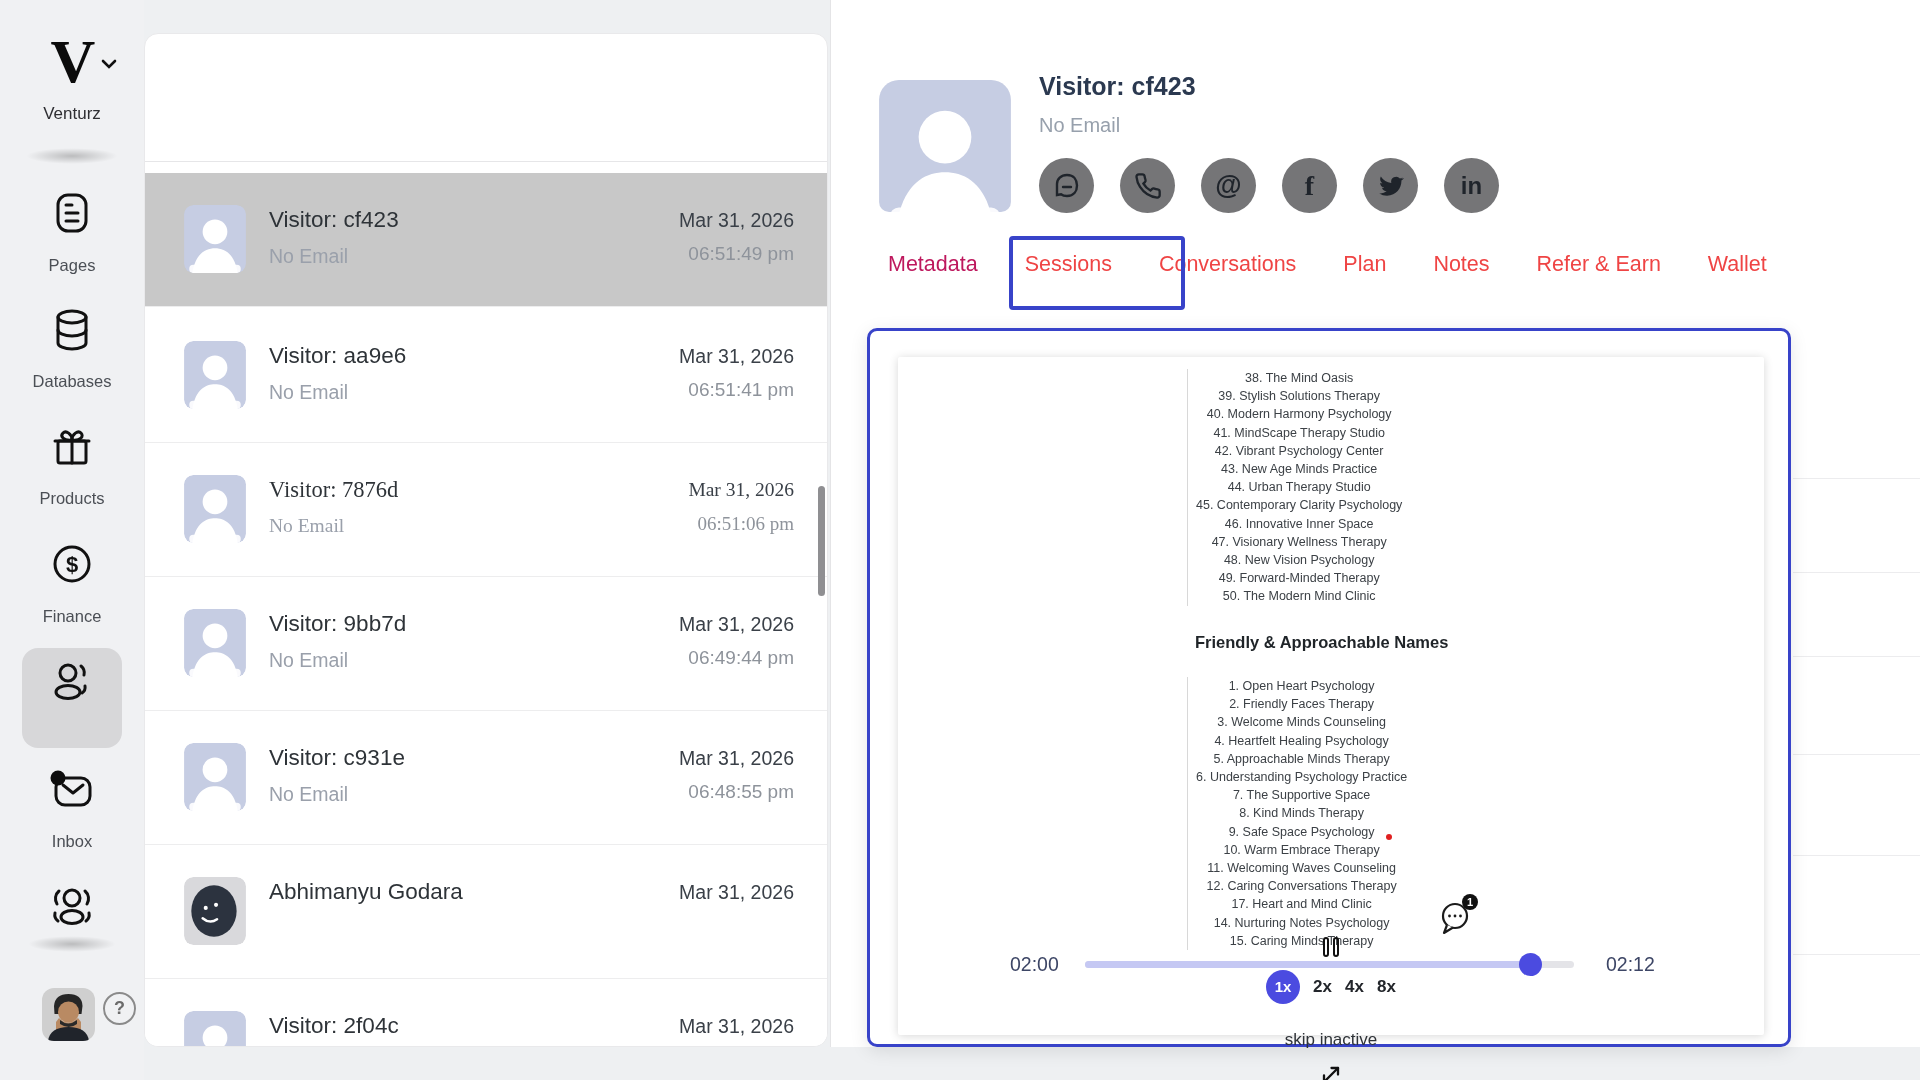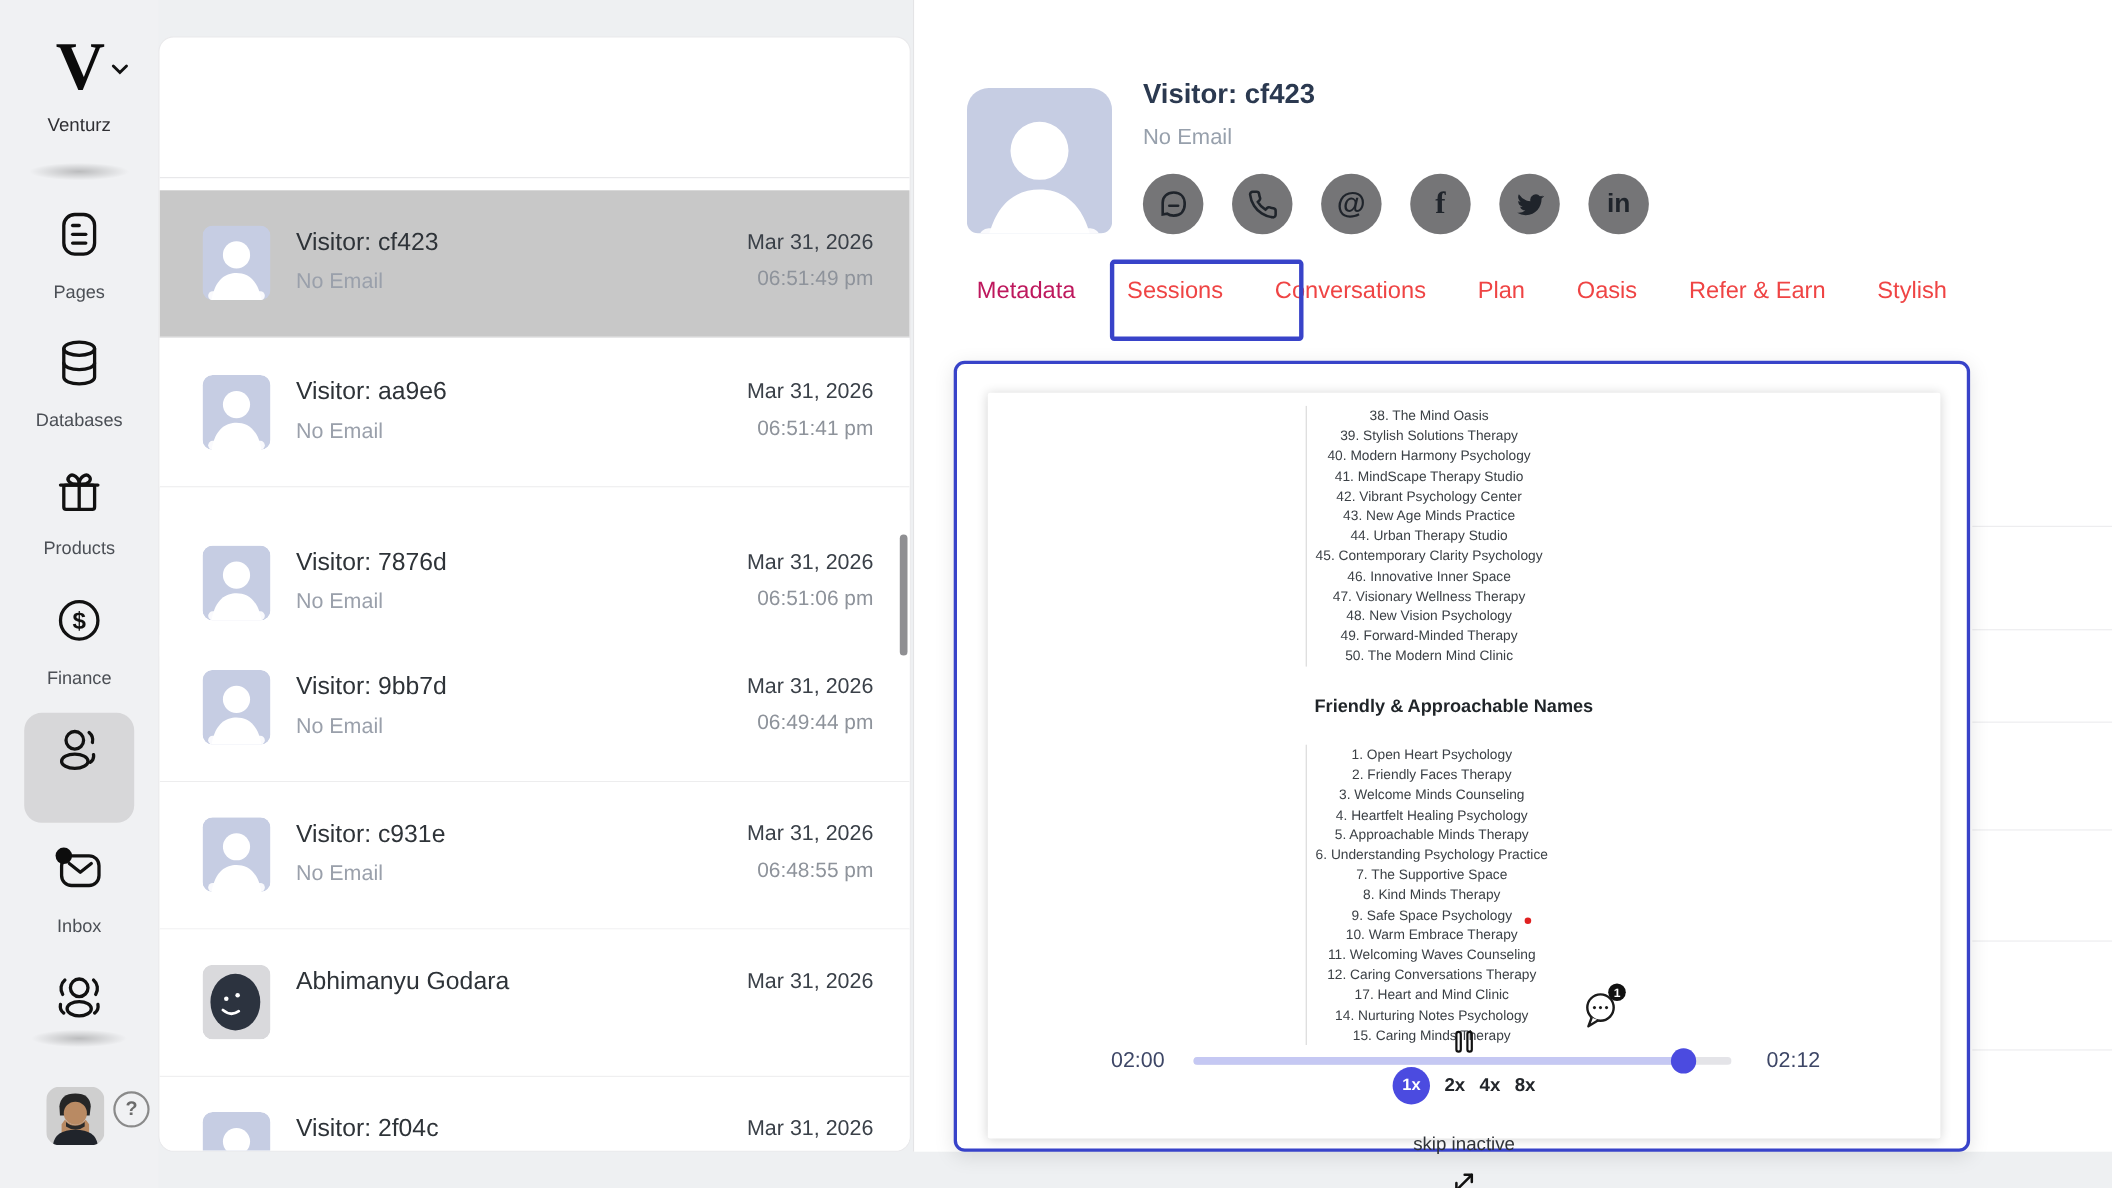--- a/index.html
+++ b/index.html
@@ -187,21 +187,21 @@
               <circle cx="30" cy="26" r="12" fill="#ffffff"></circle>
               <path d="M8 66 C11 47 21 42 30 42 C39 42 49 47 52 66 Z" fill="#ffffff"></path>
               <rect x="5" y="58" width="50" height="8" rx="4" fill="#ffffff" opacity="0.9"></rect>
             </svg></span>
           <span class="row-name">Visitor: aa9e6</span>
           <span class="row-email">No Email</span>
           <span class="row-date">Mar 31, 2026</span>
           <span class="row-time">06:51:41 pm</span>
           <span class="row-sep"></span>
         </div>
-        <div class="contact-row" style="top: 430px;">
+        <div class="contact-row" style="top: 409px; font-family: Liberation Serif, serif;">
           <span class="row-avatar"><svg width="62" height="68" viewBox="0 0 60 66">
               <rect width="60" height="66" rx="9" fill="#c6cde3"></rect>
               <circle cx="30" cy="26" r="12" fill="#ffffff"></circle>
               <path d="M8 66 C11 47 21 42 30 42 C39 42 49 47 52 66 Z" fill="#ffffff"></path>
               <rect x="5" y="58" width="50" height="8" rx="4" fill="#ffffff" opacity="0.9"></rect>
             </svg></span>
           <span class="row-name">Visitor: 7876d</span>
           <span class="row-email">No Email</span>
           <span class="row-date">Mar 31, 2026</span>
           <span class="row-time">06:51:06 pm</span>
@@ -313,23 +313,23 @@
             <span class="glyph" style="font-size:24px;">in</span>
           </span>
         </span>
       </div>
 
     <div class="tabs-row" id="tabs-row">
         <span class="tab active">Metadata</span>
         <span class="tab">Sessions</span>
         <span class="tab">Conversations</span>
         <span class="tab">Plan</span>
-        <span class="tab">Oasis</span>
+        <span class="tab">Notes</span>
         <span class="tab">Refer &amp; Earn</span>
-        <span class="tab">Stylish</span>
+        <span class="tab">Wallet</span>
       </div>
     <div class="focus-ring"></div>
 
     <div class="player-card">
       <div class="player-sheet">
         <ul class="replay-list" id="replay-list-top" style="top:12px;">
             <li>38. The Mind Oasis</li>
             <li>39. Stylish Solutions Therapy</li>
             <li>40. Modern Harmony Psychology</li>
             <li>41. MindScape Therapy Studio</li>

